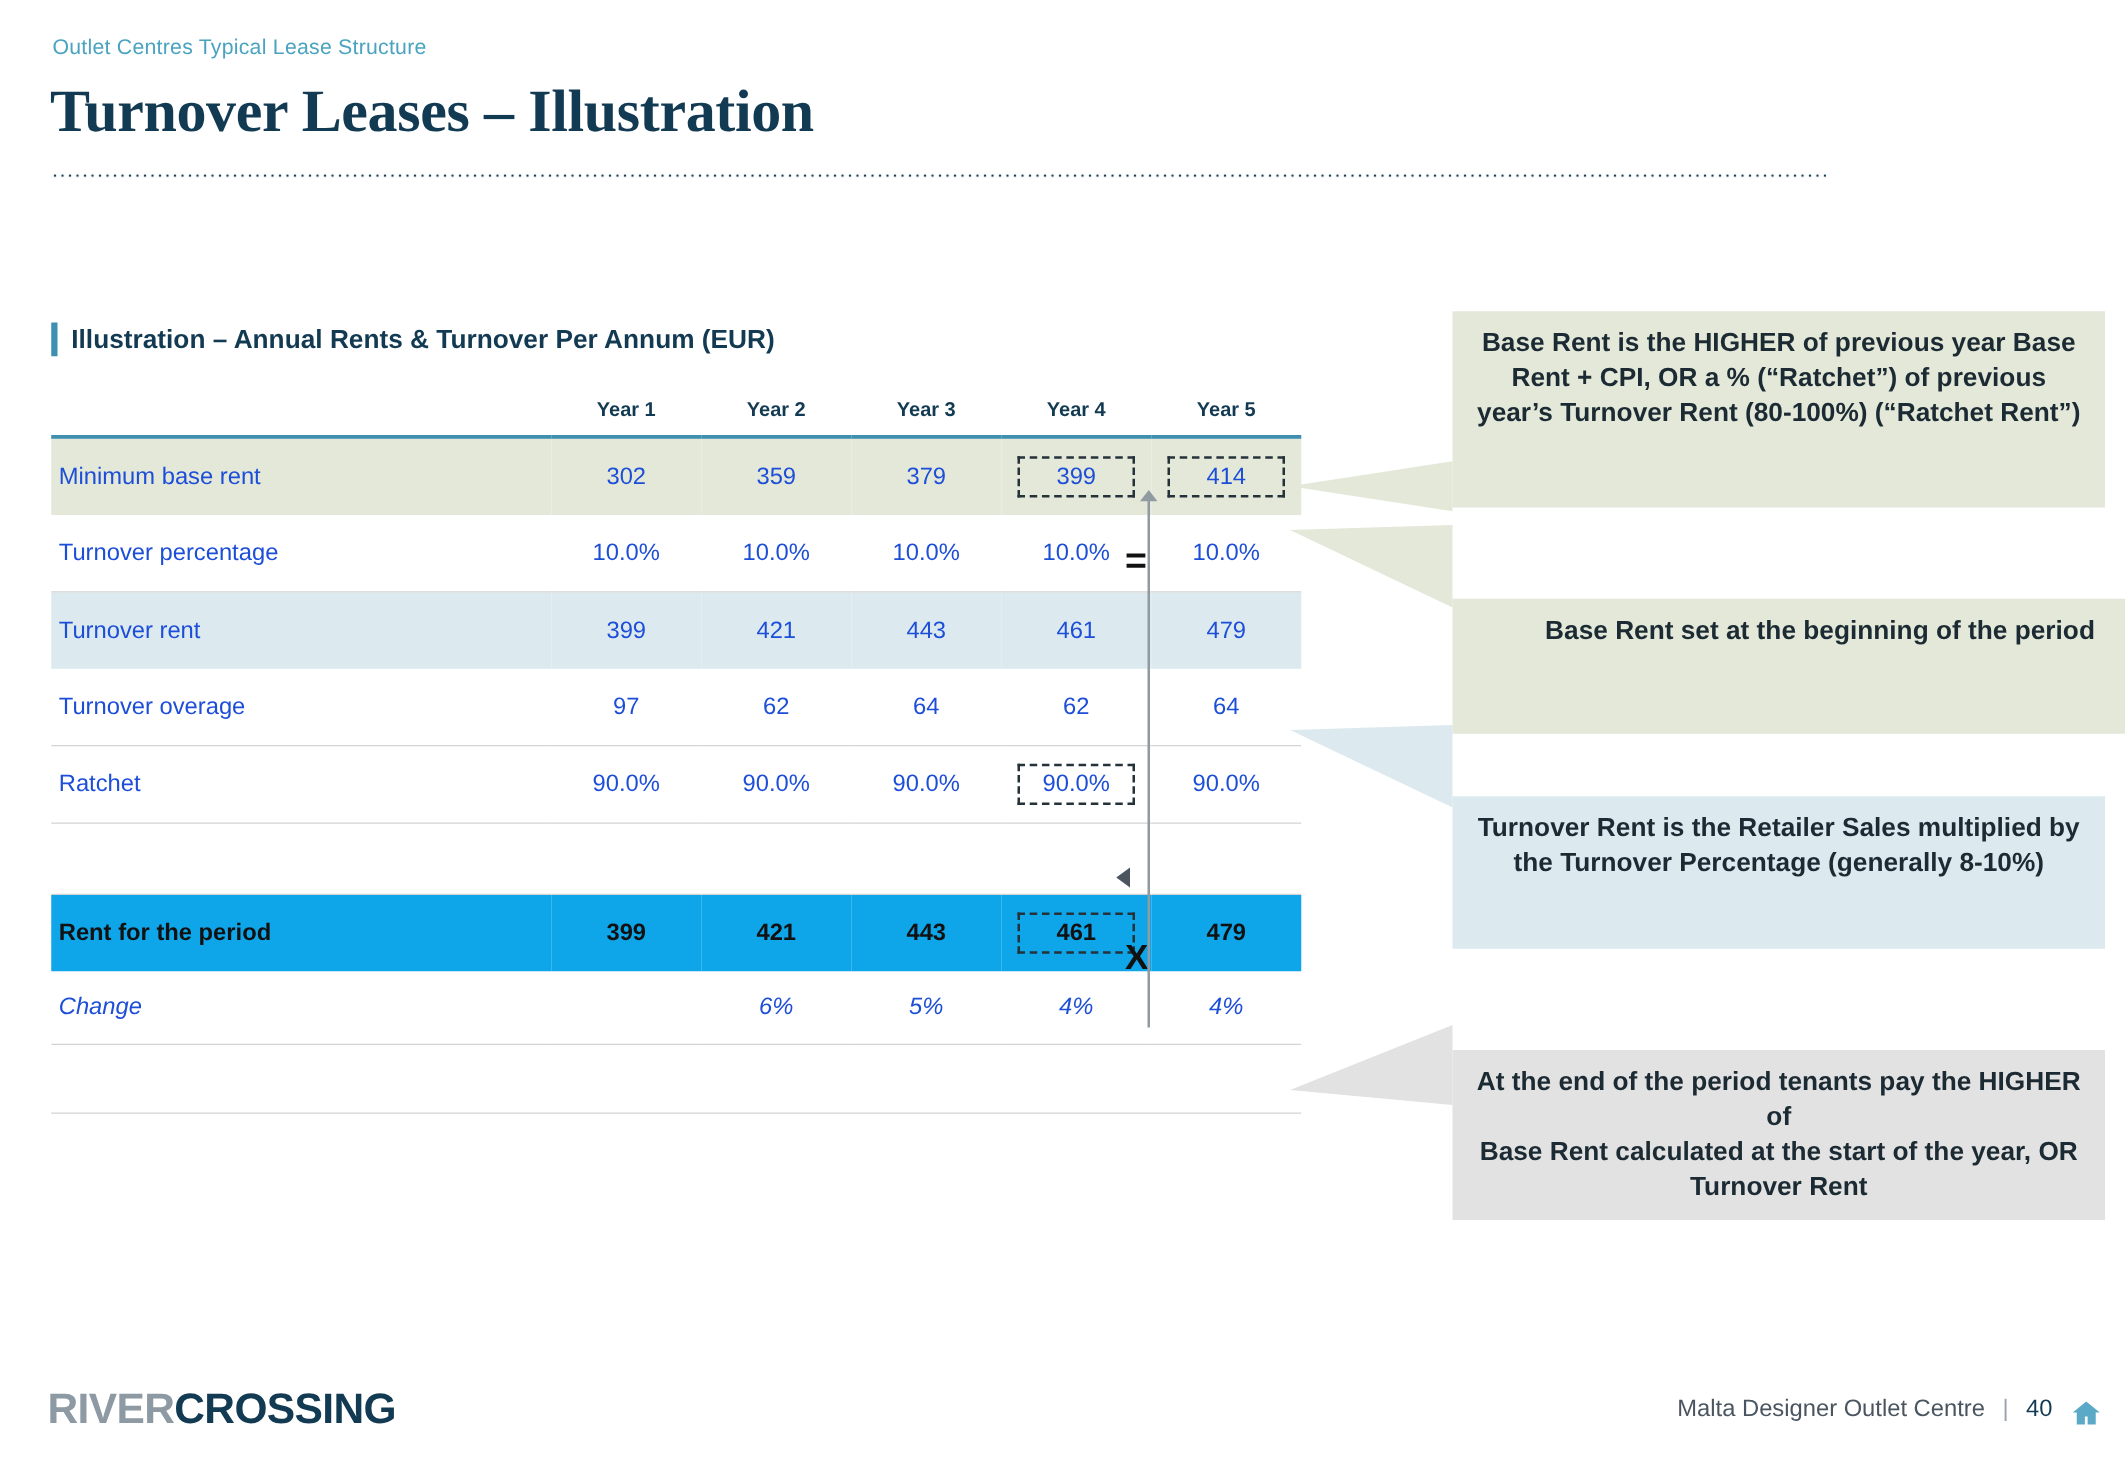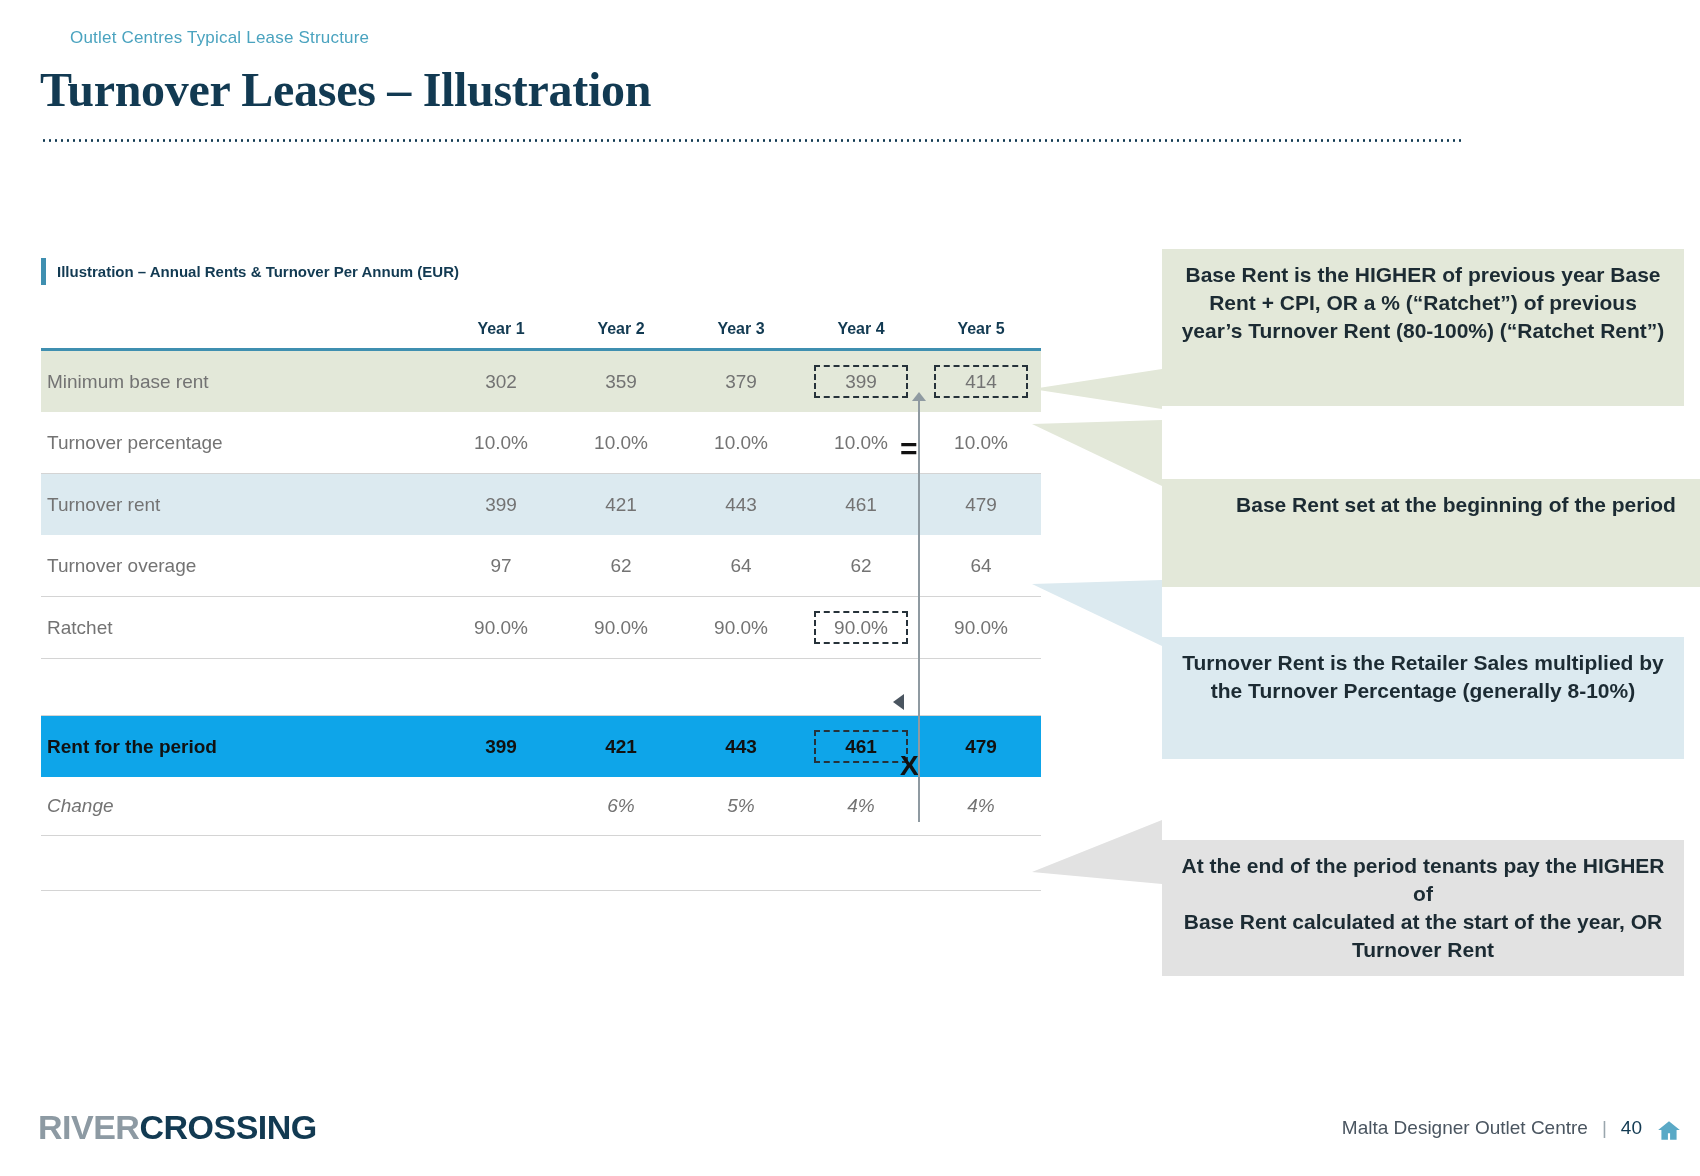--- a/index.html
+++ b/index.html
@@ -8,21 +8,21 @@
     background:#ffffff;
     font-family:"Liberation Sans", sans-serif;
     color:#1a1a1a;
     position:relative;
     overflow:hidden;
   }
 
   
   .eyebrow {
     position:absolute; left:42px; top:28px;
-    font-size:17px; color:#4aa3bf; letter-spacing:.2px;margin-left:28px;
+    font-size:17px; color:#4aa3bf; letter-spacing:.2px;
   }
   .title {
     position:absolute; left:40px; top:62px;
     font-family:"Liberation Serif", serif;
     font-weight:bold;
     font-size:48px;
     color:#123a52;
     letter-spacing:-.3px;
   }
   .dotrule {
@@ -32,21 +32,21 @@
     background-repeat:repeat-x;
   }
 
   
   .sec-head {
     position:absolute; left:41px; top:258px;
     display:flex; align-items:center; gap:11px;
   }
   .sec-bar { width:5px; height:27px; background:#3f8fb0; }
   .sec-text {
-    font-size:15px; font-weight:bold; color:#123a52;
+    font-size:21px; font-weight:bold; color:#123a52;
   }
 
   
   .table-wrap {
     position:absolute; left:41px; top:320px; width:1000px;
   }
   table.rent {
     border-collapse:collapse;
     width:1000px;
     font-size:19px;
@@ -62,21 +62,21 @@
     text-align:center;
     padding-bottom:10px;
     vertical-align:bottom;
   }
   tr.head th.lbl { text-align:left; }
 
   .row td {
     height:61px;
     vertical-align:middle;
     text-align:center;
-    color:#737373;
+    color:#1d4ed8;
   }
   .row td.lbl { text-align:left; padding-left:6px; }
 
   .row.sep td { border-bottom:1px solid #d4d4d4; }
   .row.topline td { border-top:3px solid #3f8fb0; }
 
   .row.olive td { background:#e3e8d9; }
   .row.lightblue td { background:#dceaf0; }
   .row.grey td { background:#0ea5e9; font-weight:bold; color:#111; }
   .row.spacer td { height:56px; }

